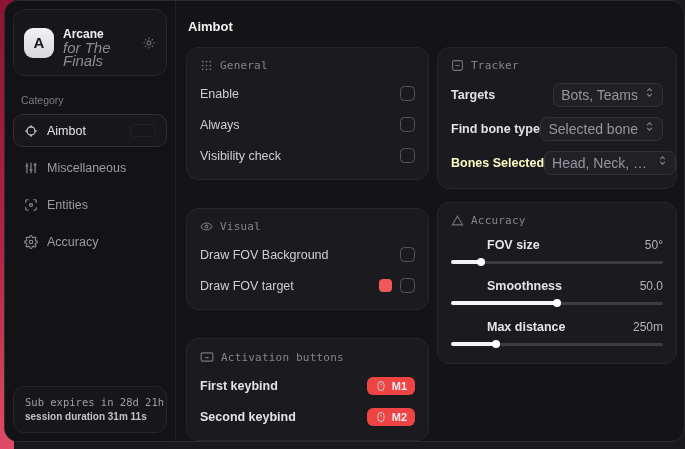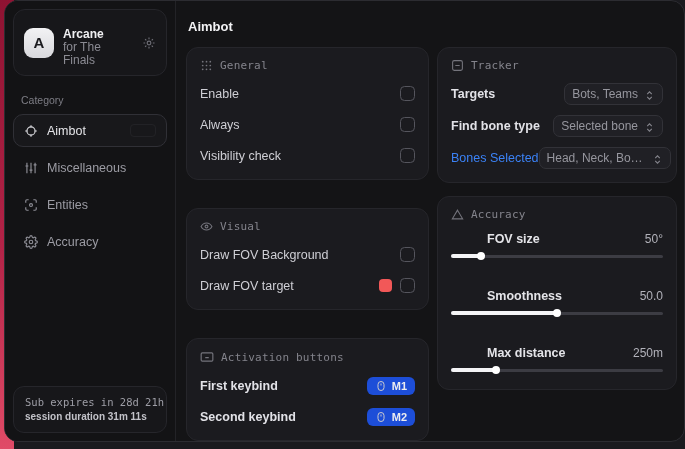--- a/index.html
+++ b/index.html
@@ -36,21 +36,21 @@
   }
   .logo {
     width:30px; height:30px; border-radius:9px;
     background:linear-gradient(180deg,#f2f2f4,#d8d8dc);
     color:#1a1a1e; font-weight:bold; font-size:15px;
     display:flex; align-items:center; justify-content:center;
     flex:none;
   }
   .side-header .titles { flex:1; min-width:0;margin-top:9px; }
   .app-title { color:#f0f0f2; font-size:12px; font-weight:bold; line-height:14px; }
-  .app-subtitle { color:#8b8b93; font-size:12px; line-height:13px; }
+  .app-subtitle { color:#8b8b93; font-size:15px; line-height:13px;font-style:italic; }
   .gear-btn { color:#6d6d75; display:flex; flex:none; cursor:pointer; }
   .category-label { color:#7d7d85; font-size:10.5px; margin:10px 16px 8px; }
   .nav { display:flex; flex-direction:column; gap:4px; padding:0 8px; }
   .nav-item {
     display:flex; align-items:center; gap:9px;
     height:33px; padding:0 10px; border-radius:10px;
     color:#9c9ca4; font-size:12.5px;
     border:1px solid transparent;
     cursor:pointer;
   }
@@ -99,34 +99,34 @@
   .row:first-of-type { margin-top:0; }
   .row-label { color:#cfcfd5; font-size:12.5px; }
   .row-right { display:flex; align-items:center; gap:8px; }
   .checkbox {
     width:15px; height:15px; border:1.5px solid #55555d; border-radius:4.5px;
     background:transparent; cursor:pointer; flex:none;
   }
   .swatch { width:13px; height:13px; border-radius:4px; cursor:pointer; flex:none; }
   .key-pill {
     display:flex; align-items:flex-start; gap:5px;
-    background:#1d4ed8; border-radius:6px; padding:3px 8px;
+    background:#ef4444; border-radius:6px; padding:3px 8px;
     color:#ececf0; font-size:11px; font-weight:bold; cursor:pointer;
   }
   .key-pill .kicon { display:flex; color:#c9c9cf; }
   .select-pill {
-    display:flex; align-items:flex-end; gap:6px;
+    display:flex; align-items:flex-start; gap:6px;
     background:#202025; border:1px solid #323238; border-radius:7px;
-    padding:3px 7px; color:#96969e; font-size:12px; cursor:pointer;
+    padding:3px 7px; color:#96969e; font-size:14px; cursor:pointer;
     max-width:165px; white-space:nowrap;
   }
   .select-pill .sel-text { overflow:hidden; text-overflow:ellipsis; }
   .select-pill .sicon { display:flex; color:#85858d; flex:none; }
   
-  .srow { margin-top:27px; }
+  .srow { margin-top:11px; }
   .srow-head { display:flex; align-items:center; justify-content:space-between; }
   .srow-label { color:#e4e4e8; font-size:12.5px; font-weight:bold;padding-left:36px; }
   .srow-value { color:#b2b2ba; font-size:12px; }
   .slider { position:relative; height:12px; margin-top:4px; cursor:pointer; }
   .slider .track {
     position:absolute; left:0; right:0; top:5px; height:2.5px;
     background:#3c3c43; border-radius:2px;
   }
   .slider .fill {
     position:absolute; left:0; top:4px; height:4px;
@@ -337,21 +337,21 @@
             <span class="select-pill">
               <span class="sel-text">Selected bone</span>
               <span class="sicon">
                 <svg width="11" height="11" viewBox="0 0 24 24" fill="none" stroke="currentColor" stroke-width="2.4">
                     <path d="M7 9l5-5 5 5M7 15l5 5 5-5"></path>
                   </svg>
               </span>
             </span>
           </div>
           <div class="row">
-            <span class="row-label" style="font-weight:normal;color:#3b82f6;flex:none">Bones Selected</span>
+            <span class="row-label" style="font-weight:bold;color:#fef9c3;flex:none">Bones Selected</span>
             <span class="select-pill" style="max-width:132px">
               <span class="sel-text">Head, Neck, Body, Pe...</span>
               <span class="sicon">
                 <svg width="11" height="11" viewBox="0 0 24 24" fill="none" stroke="currentColor" stroke-width="2.4">
                     <path d="M7 9l5-5 5 5M7 15l5 5 5-5"></path>
                   </svg>
               </span>
             </span>
           </div>
         </div>

